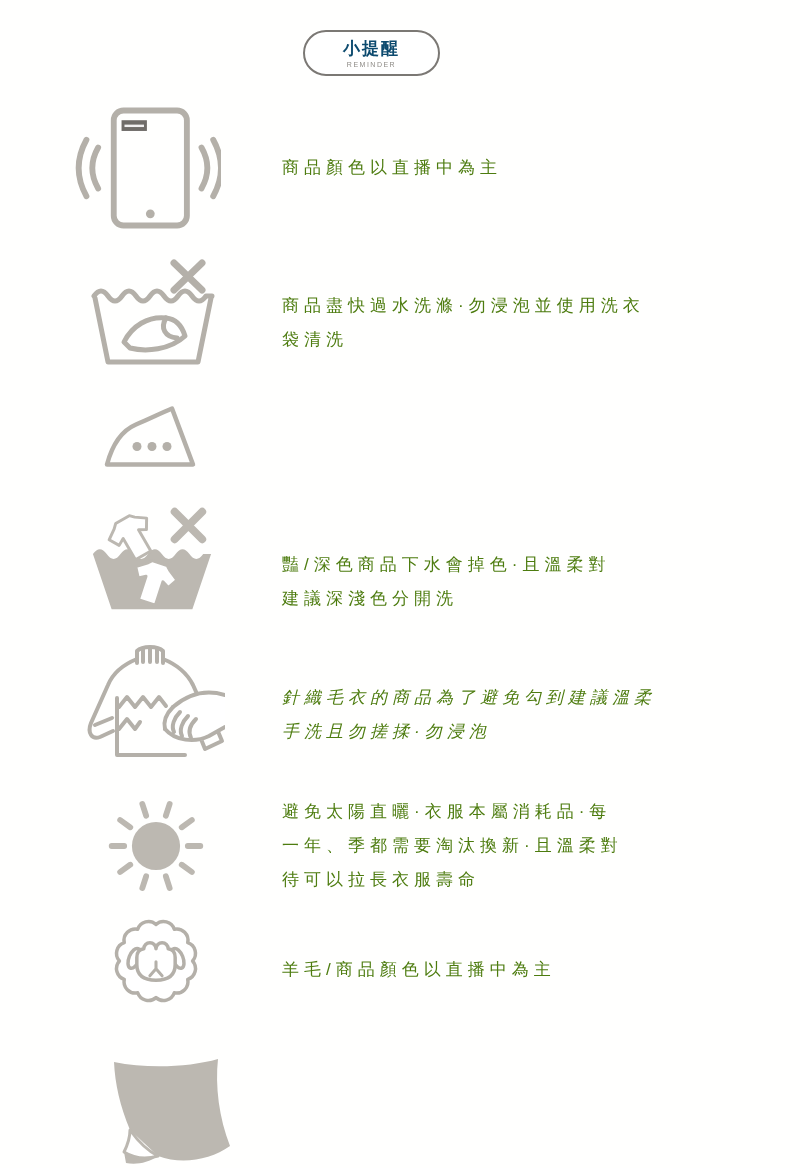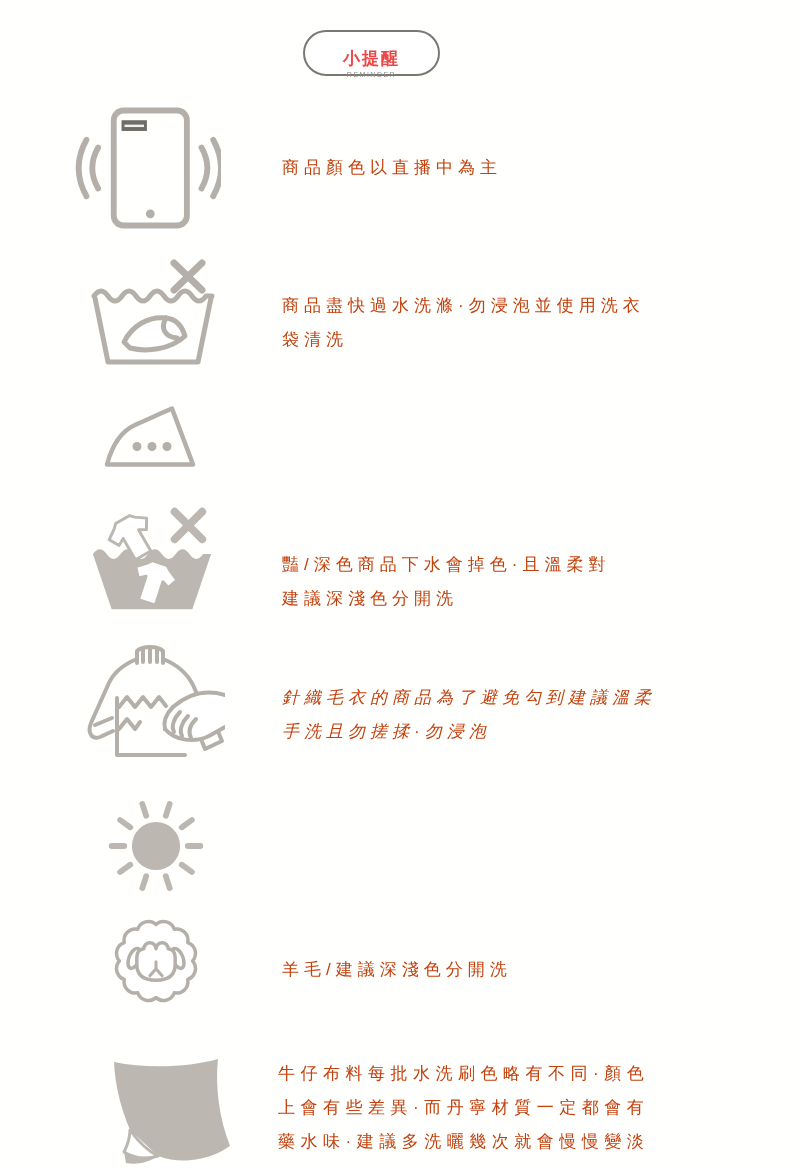--- a/index.html
+++ b/index.html
@@ -5,28 +5,28 @@
   html,body{margin:0;padding:0;background:#fff;}
   .page{
     position:relative;width:800px;height:1168px;overflow:hidden;background:#fffffe;
     font-family:"Liberation Sans","DejaVu Sans",sans-serif;
   }
   .badge{
     position:absolute;left:303px;top:30px;width:137px;height:46px;
     border:2px solid #7b7874;border-radius:26px;text-align:center;box-sizing:border-box;
     background:#fff;
   }
-  .badge-title{margin-top:15px;font-size:17px;font-weight:bold;letter-spacing:2px;color:#ef4444;}
+  .badge-title{margin-top:5px;font-size:17px;font-weight:bold;letter-spacing:2px;color:#0c4a6e;}
   .badge-subtitle{font-size:7px;letter-spacing:1.5px;color:#8d8a85;margin-top:1px;}
   .icon{position:absolute;}
   .icon svg{display:block;width:100%;height:100%;}
   .note{
     position:absolute;width:480px;
     font-size:17px;line-height:34px;letter-spacing:5px;
-    color:#c2410c;white-space:pre-line;font-weight:500;
+    color:#4d7c0f;white-space:pre-line;font-weight:500;
   }
   
   .i1{left:65px;top:103px;width:156px;height:130px;}   .t1{left:282px;top:151px;}
   .i2{left:90px;top:258px;width:130px;height:110px;}   .t2{left:282px;top:289px;}
   .i3{left:100px;top:403px;width:100px;height:68px;}   .t3{left:282px;top:376px;}
   .i4{left:88px;top:506px;width:128px;height:110px;}   .t4{left:282px;top:548px;}
   .i5{left:75px;top:643px;width:150px;height:120px;}   .t5{left:282px;top:681px;font-style:italic;}
   .i6{left:103px;top:793px;width:106px;height:106px;}  .t6{left:282px;top:795px;}
   .i7{left:95px;top:906px;width:122px;height:110px;}   .t7{left:282px;top:953px;}
   .i8{left:98px;top:1056px;width:140px;height:113px;}  .t8{left:278px;top:1057px;width:490px;letter-spacing:5.5px;}
@@ -122,42 +122,42 @@
       <line x1="65.2" y1="86.4" x2="69.2" y2="98.7"></line>
       <line x1="44.8" y1="86.4" x2="40.8" y2="98.7"></line>
       <line x1="28.3" y1="74.4" x2="17.8" y2="82"></line>
       <line x1="22" y1="55" x2="9" y2="55"></line>
       <line x1="28.3" y1="35.6" x2="17.8" y2="28"></line>
       <line x1="44.8" y1="23.6" x2="40.8" y2="11.3"></line>
       <line x1="65.2" y1="23.6" x2="69.2" y2="11.3"></line>
       <line x1="81.7" y1="35.6" x2="92.2" y2="28"></line>
     </svg>
   </div>
+  <div class="note t6">避免太陽直曬·衣服本屬消耗品·每
+一年、季都需要淘汰換新·且溫柔對
+待可以拉長衣服壽命</div>
 
   <div class="icon i7">
     <svg viewBox="0 0 140 120" fill="none" stroke="#b4b0a9" stroke-width="4" stroke-linecap="round" stroke-linejoin="round">
       <path d="M112,60 A13,13 0 0 1 106.4,81 A13,13 0 0 1 91,96.4 A13,13 0 0 1 70,102 A13,13 0 0 1 49,96.4
                A13,13 0 0 1 33.6,81 A13,13 0 0 1 28,60 A13,13 0 0 1 33.6,39 A13,13 0 0 1 49,23.6
                A13,13 0 0 1 70,18 A13,13 0 0 1 91,23.6 A13,13 0 0 1 106.4,39 A13,13 0 0 1 112,60 Z" fill="#fff"></path>
       <g transform="translate(45,57) rotate(22)">
           <ellipse cx="0" cy="0" rx="6" ry="12" fill="#fff"></ellipse>
         </g>
       <g transform="translate(95,57) rotate(-22)">
           <ellipse cx="0" cy="0" rx="6" ry="12" fill="#fff"></ellipse>
         </g>
       <path d="M48,56 Q48,47 56,46 A7,7 0 0 1 70,46 A7,7 0 0 1 84,46 Q92,47 92,56 L92,64 Q92,82 70,82 Q48,82 48,64 Z" fill="#fff"></path>
       <path d="M70,61 L70,69 M70,69 L63,77 M70,69 L77,77" stroke-width="3.5"></path>
     </svg>
   </div>
-  <div class="note t7">羊毛/建議深淺色分開洗</div>
+  <div class="note t7">羊毛/商品顏色以直播中為主</div>
 
   <div class="icon i8">
     <svg viewBox="0 0 140 113" fill="none" stroke-linecap="round" stroke-linejoin="round">
       <path d="M16,6 C50,13 92,11 120,3 C117,30 121,62 132,90 C112,104 84,109 60,100 L32,74 C22,50 17,28 16,6 Z" fill="#bcb8b1" stroke="none"></path>
       <path d="M26,96 C34,101 46,104 60,100 C50,107 38,109 28,107 Z" fill="#bcb8b1" stroke="none"></path>
       <path d="M32,74 C42,88 52,96 60,100 C46,104 34,101 26,96 C30,88 32,81 32,74 Z" fill="#fff" stroke="#bcb8b1" stroke-width="3"></path>
     </svg>
   </div>
-  <div class="note t8">牛仔布料每批水洗刷色略有不同·顏色
-上會有些差異·而丹寧材質一定都會有
-藥水味·建議多洗曬幾次就會慢慢變淡</div>
 
 </div>
 
 </body></html>

